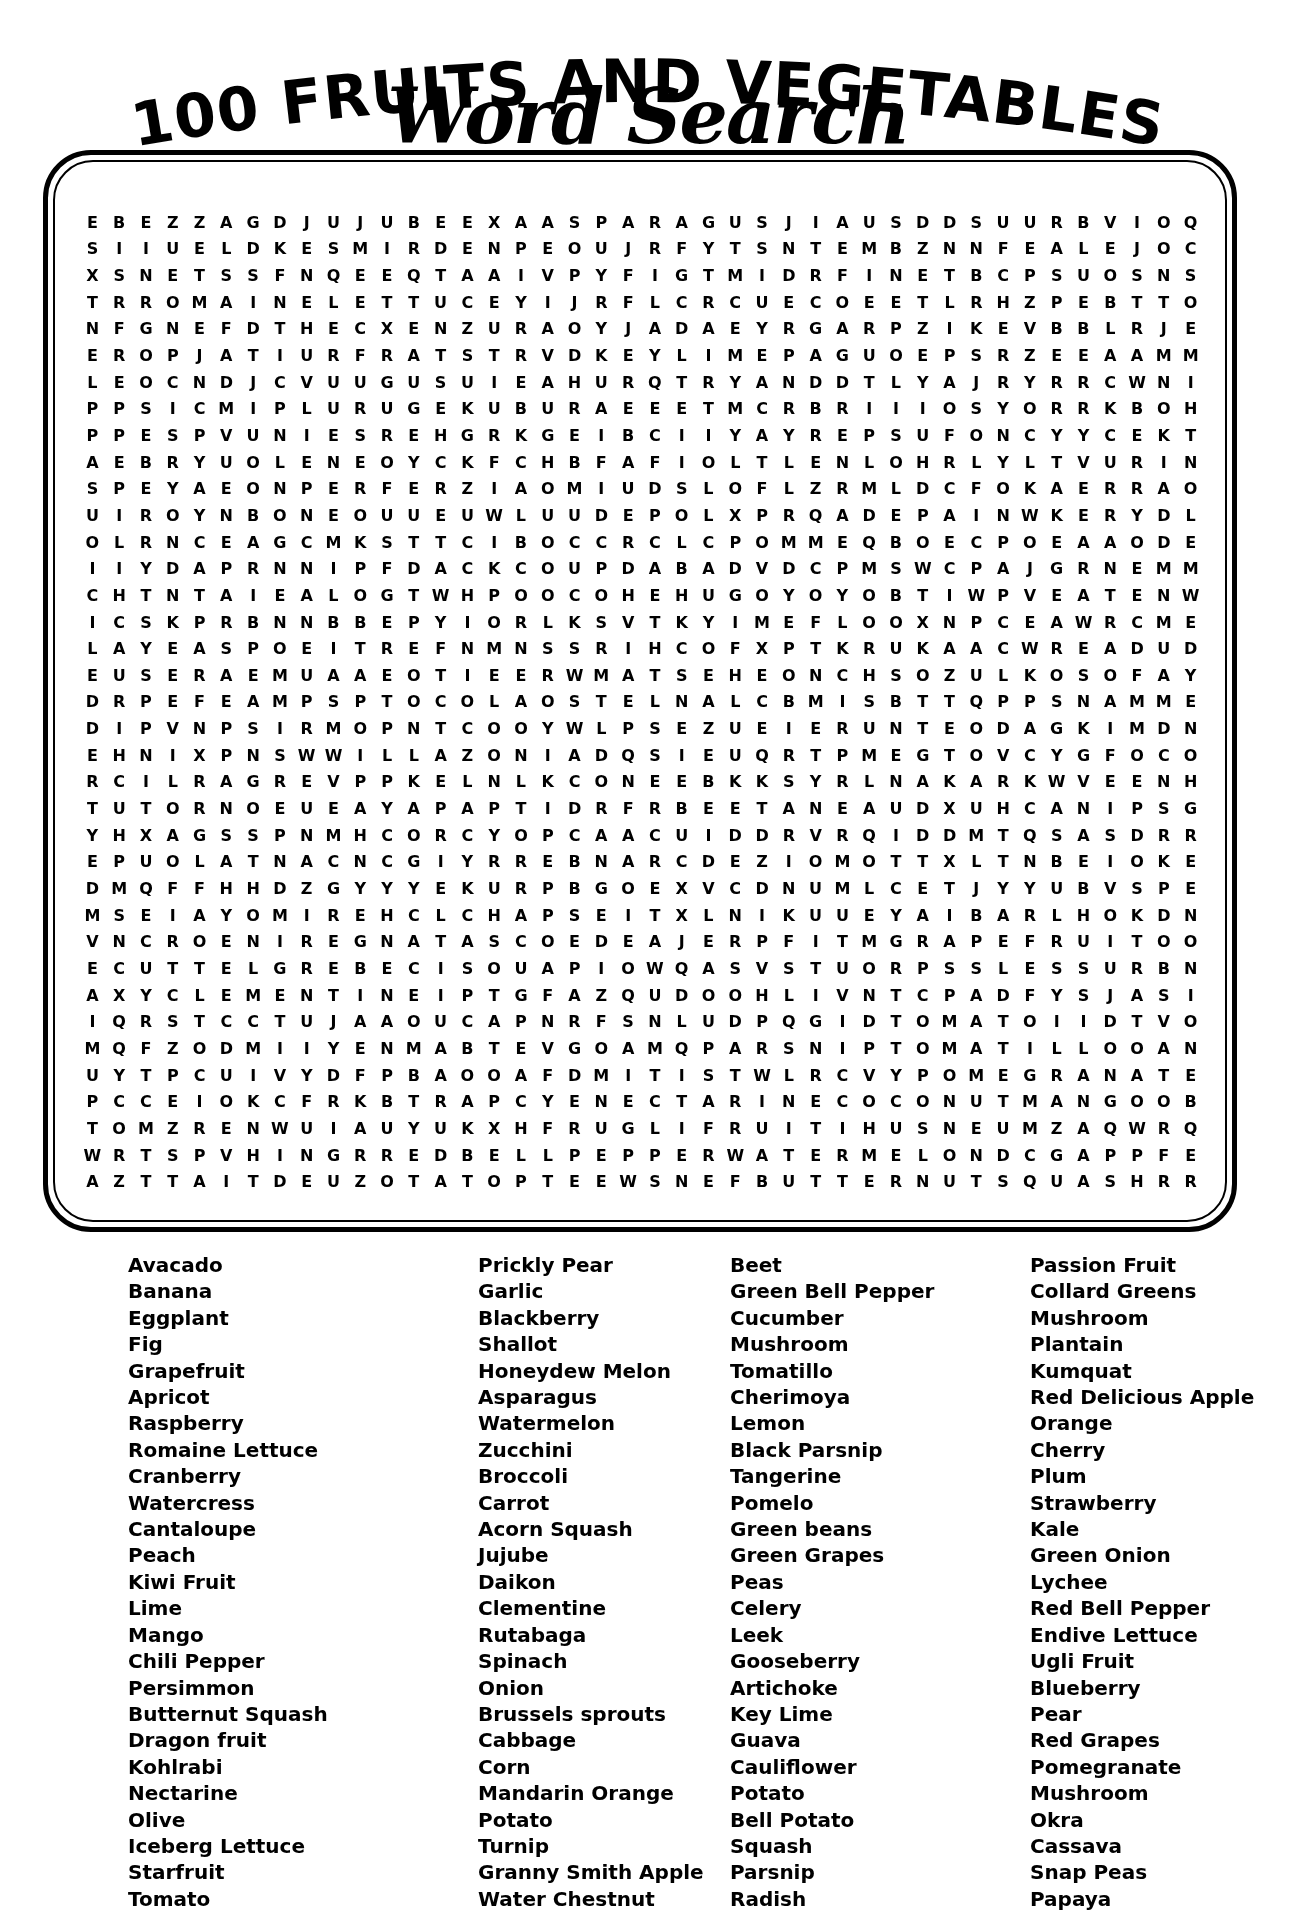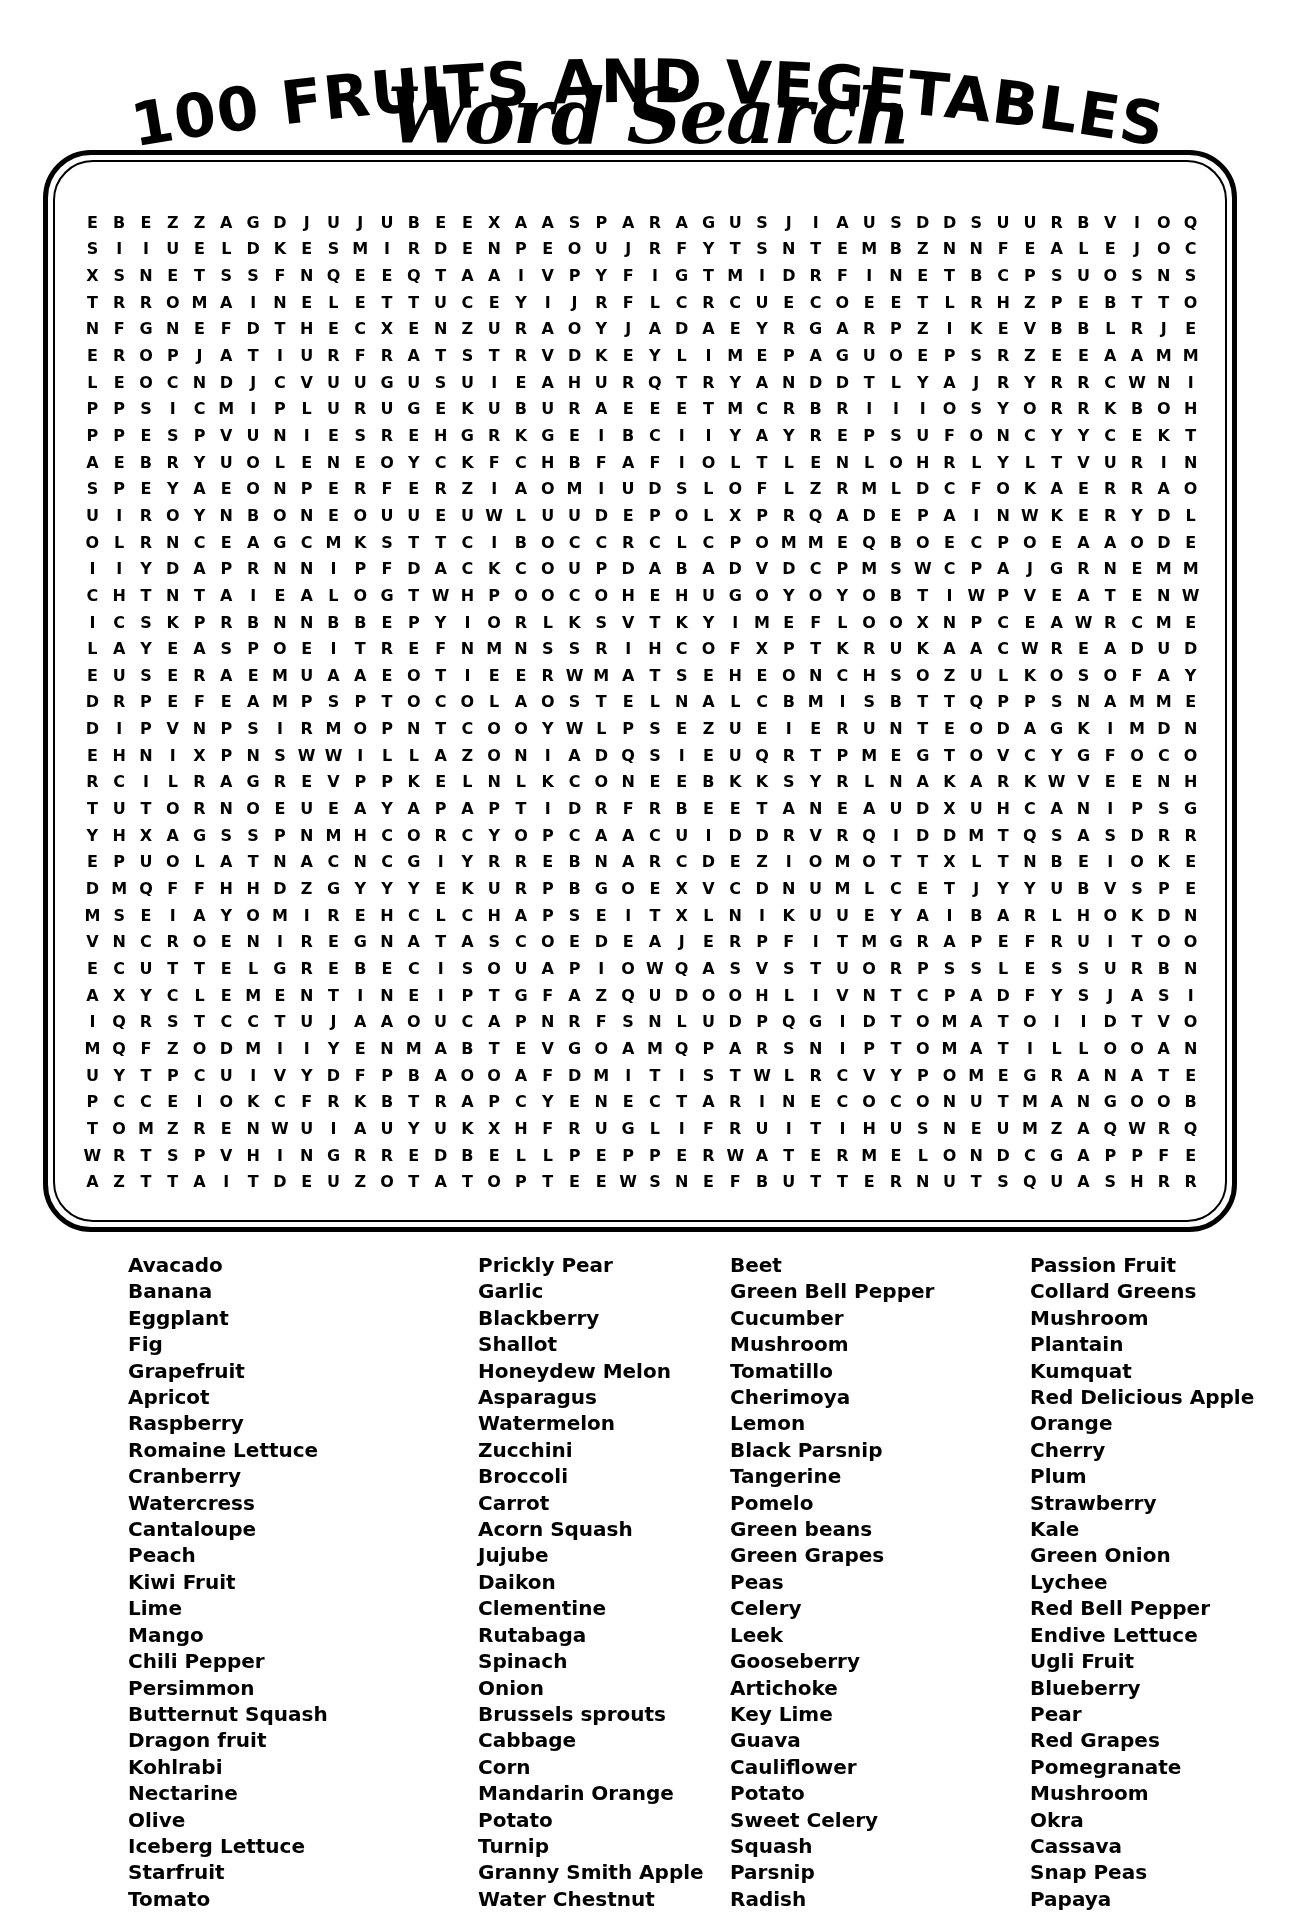--- a/index.html
+++ b/index.html
@@ -1735,21 +1735,21 @@
         <div class="word">Green Grapes</div>
         <div class="word">Peas</div>
         <div class="word">Celery</div>
         <div class="word">Leek</div>
         <div class="word">Gooseberry</div>
         <div class="word">Artichoke</div>
         <div class="word">Key Lime</div>
         <div class="word">Guava</div>
         <div class="word">Cauliflower</div>
         <div class="word">Potato</div>
-        <div class="word">Sweet Celery</div>
+        <div class="word">Bell Potato</div>
         <div class="word">Squash</div>
         <div class="word">Parsnip</div>
         <div class="word">Radish</div>
       </div>
     <div class="word-col word-col-4">
         <div class="word">Passion Fruit</div>
         <div class="word">Collard Greens</div>
         <div class="word">Mushroom</div>
         <div class="word">Plantain</div>
         <div class="word">Kumquat</div>

